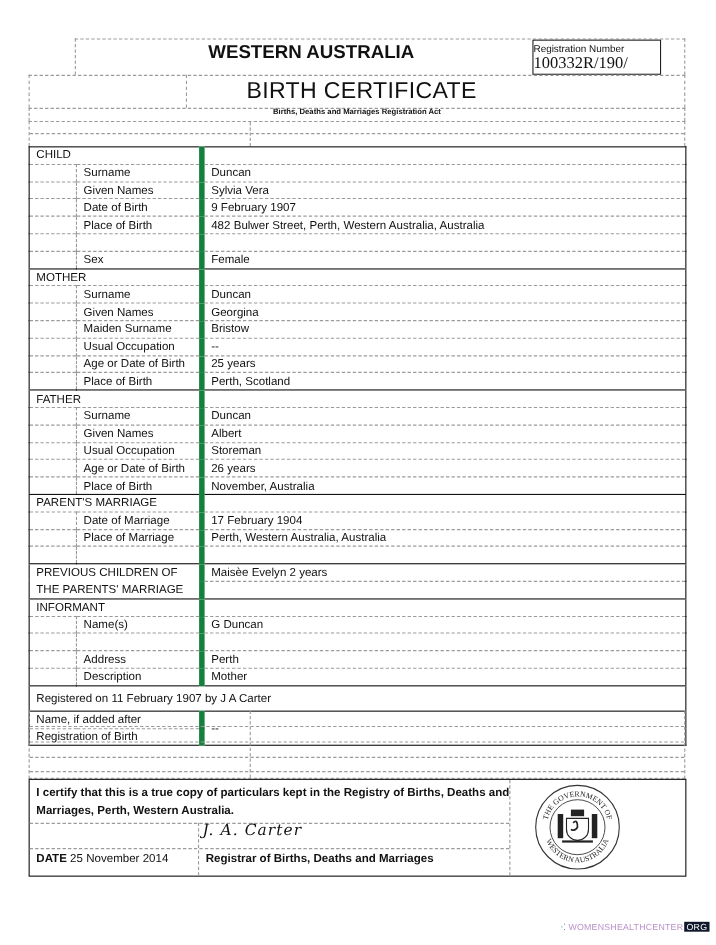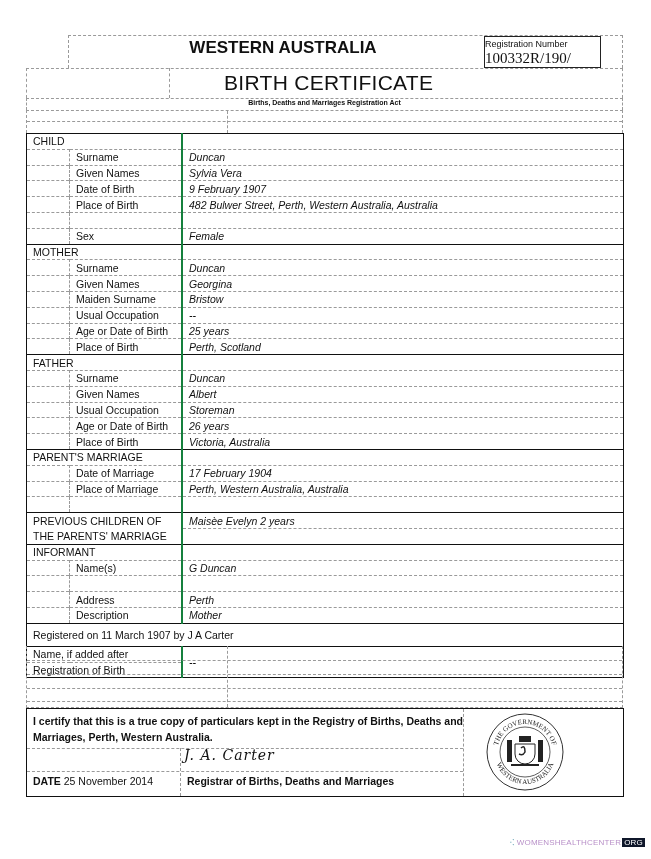--- a/index.html
+++ b/index.html
@@ -17,21 +17,21 @@
   .act{left:26px;top:99px;width:597px;text-align:center;font-size:7px;font-weight:bold;}
   .blank-row{left:26px;top:110px;width:597px;height:23px;border:1px dashed #9a9a9a;border-bottom:none;}
   .blank-row .mid{position:absolute;left:200px;top:0;height:100%;border-left:1px dashed #9a9a9a;}
   .blank-row .hl{position:absolute;left:0;right:0;top:10px;border-top:1px dashed #9a9a9a;}
 
   table.main{position:absolute;left:26px;top:133px;width:598px;border-collapse:collapse;font-size:10.5px;}
   table.main td{height:14.8px;padding:0 0 0 6px;line-height:14px;white-space:nowrap;}
   table.main td.sec{padding-left:6px;}
   .c1{width:36px;border-right:1px dashed #9a9a9a;}
   .c2{width:105px;}
-  .c3{border-left:2px solid #15803d;font-style:italic;}
+  .c3{border-left:5px solid #15803d;}
   tr.sep td{border-top:1px dashed #9a9a9a;}
   tr.solid td{border-top:1px solid #111;}
   .outer{border:1px solid #111;}
 
   .lower-grid{left:26px;top:646px;width:597px;height:62px;border:1px dashed #9a9a9a;border-top:none;}
   .lower-grid .mid{position:absolute;left:200px;top:0;height:100%;border-left:1px dashed #9a9a9a;}
   .lower-grid .hl{position:absolute;left:0;right:0;border-top:1px dashed #9a9a9a;}
 
   .cert{left:26px;top:708px;width:598px;height:89px;border:1px solid #111;}
   .cert-text{left:33px;top:713px;width:430px;font-size:10.5px;font-weight:bold;line-height:16px;}
@@ -159,21 +159,21 @@
         <td class="c3">Storeman</td>
       </tr>
   <tr class="sep">
         <td class="c1"></td>
         <td class="c2">Age or Date of Birth</td>
         <td class="c3">26 years</td>
       </tr>
   <tr class="sep">
         <td class="c1"></td>
         <td class="c2">Place of Birth</td>
-        <td class="c3">Victoria, Australia</td>
+        <td class="c3">November, Australia</td>
       </tr>
 
   <tr class="solid">
     <td colspan="2" class="sec">PARENT'S MARRIAGE</td>
     <td class="c3"></td>
   </tr>
   <tr class="sep">
         <td class="c1"></td>
         <td class="c2">Date of Marriage</td>
         <td class="c3">17 February 1904</td>
@@ -217,21 +217,21 @@
         <td class="c2">Address</td>
         <td class="c3">Perth</td>
       </tr>
   <tr class="sep">
         <td class="c1"></td>
         <td class="c2">Description</td>
         <td class="c3">Mother</td>
       </tr>
 
   <tr class="solid">
-    <td colspan="3" class="sec" style="height:22px;">Registered on 11 March 1907 by J A Carter</td>
+    <td colspan="3" class="sec" style="height:22px;">Registered on 11 February 1907 by J A Carter</td>
   </tr>
 
   <tr class="solid">
     <td colspan="2" class="sec" style="border-bottom:1px dashed #9a9a9a;">Name, if added after</td>
     <td class="c3" rowspan="2">--</td>
   </tr>
   <tr>
     <td colspan="2" class="sec">Registration of Birth</td>
   </tr>
 </tbody>

